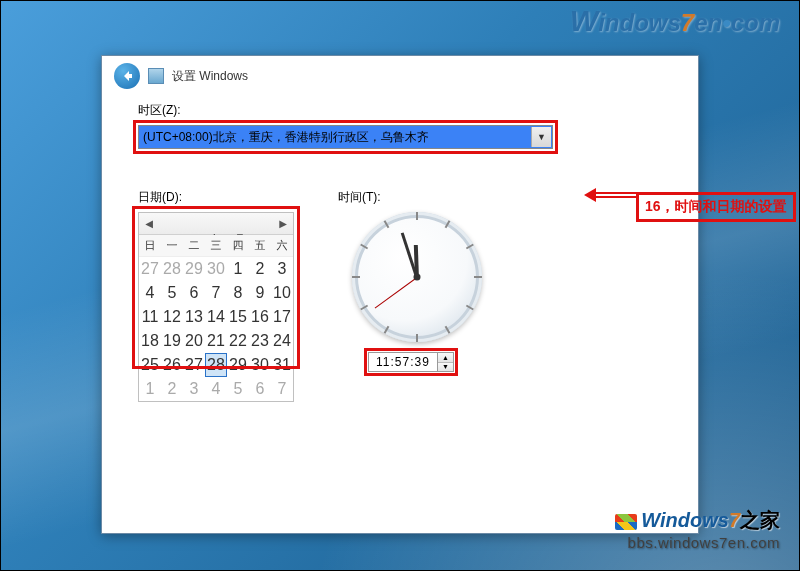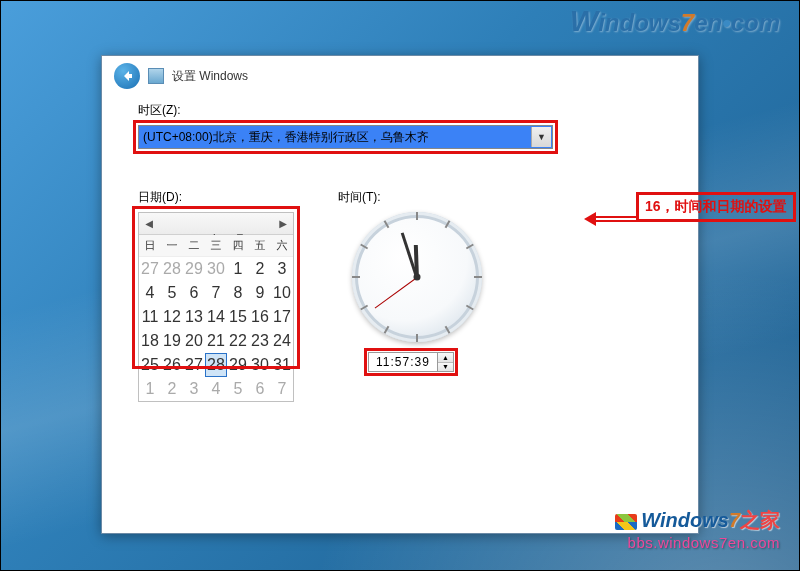--- a/index.html
+++ b/index.html
@@ -14,22 +14,22 @@
       linear-gradient(165deg, transparent 40%, rgba(255,255,255,0.15) 55%, transparent 70%);
     }
     .top-logo { position: absolute; top: 4px; right: 20px; font-weight: bold; font-style: italic;
       color: #2a6fa8; font-size: 24px; text-shadow: 1px 1px 2px rgba(255,255,255,0.4); }
     .top-logo .w { font-size: 30px; }
     .top-logo .seven { color: #d17a2a; }
     .top-logo .dots { color: #3a8ac4; }
     .bottom-logo { position: absolute; bottom: 20px; right: 20px; text-align: right; }
     .bottom-logo .line1 { font-weight: bold; font-style: italic; font-size: 20px; color: #155a9a; text-shadow: 1px 1px 1px rgba(255,255,255,0.6);}
     .bottom-logo .seven2 { color: #d17a2a; }
-    .bottom-logo .cn { color: #ef4444; font-style: normal; }
-    .bottom-logo .url { font-size: 15px; color: #ec4899; text-shadow: 1px 1px 2px rgba(0,0,0,0.4); letter-spacing: 0.5px;}
+    .bottom-logo .cn { color: #000000; font-style: normal; }
+    .bottom-logo .url { font-size: 15px; color: #404040; text-shadow: 1px 1px 2px rgba(0,0,0,0.4); letter-spacing: 0.5px;}
     .flag { display:inline-block; width:22px; height:16px; background:
       linear-gradient(45deg,#e83c1a 50%,#8cc63e 50%) top left/11px 8px no-repeat,
       linear-gradient(45deg,#8cc63e 50%,#e83c1a 50%) top right/11px 8px no-repeat,
       linear-gradient(45deg,#1a6bc4 50%,#f5c518 50%) bottom left/11px 8px no-repeat,
       linear-gradient(45deg,#f5c518 50%,#1a6bc4 50%) bottom right/11px 8px no-repeat;
       border-radius:2px; vertical-align:middle; margin-right:4px;}
 
     .dialog {
       position: absolute; left: 101px; top: 55px; width: 598px; height: 479px;
       background: #fff; border: 1px solid #6b8aa6; box-shadow: 0 2px 12px rgba(0,0,0,0.35);
@@ -81,21 +81,21 @@
 
     .time-row { position: relative; margin-left:30px;}
     .time-input { display:flex; align-items:flex-start; }
     .time-box { width: 70px; height:20px; border:1px solid #999; background:#fff; font-size:12px;
       display:flex; align-items:center; justify-content:center; letter-spacing:1px;}
     .spinner { width:16px; height:20px; display:flex; flex-direction:column; border:1px solid #999; border-left:none;}
     .spinner div{flex:1;display:flex;align-items:center;justify-content:center;font-size:7px;background:linear-gradient(#f8f8f8,#e4e4e4);cursor:pointer;}
     .spinner div:first-child{border-bottom:1px solid #bbb;}
     .red-box-time { position:absolute; left:-4px; top:-4px; width:94px; height:28px; border:3px solid #e01010; pointer-events:none;}
 
-    .annotation { position:absolute; left:584px; top:192px; display:flex; align-items:flex-end;}
+    .annotation { position:absolute; left:584px; top:192px; display:flex; align-items:flex-start;}
     .arrow-line { width:52px; height:6px; position:relative;}
     .arrow-line::before{content:"";position:absolute;left:10px;right:0;top:0;height:2px;background:#e01010;}
     .arrow-line::after{content:"";position:absolute;left:10px;right:0;bottom:0;height:2px;background:#e01010;}
     .arrow-head{position:absolute;left:0;top:-4px;width:0;height:0;border-top:7px solid transparent;border-bottom:7px solid transparent;border-right:12px solid #e01010;}
     .anno-box{border:3px solid #e01010;padding:3px 6px;background:rgba(255,255,255,0);color:#e01010;font-size:14px;font-weight:bold;}
 
     .frame { position:absolute; inset:0; border:1px solid #000; pointer-events:none;}
   </style>
 </head>
 <body>

